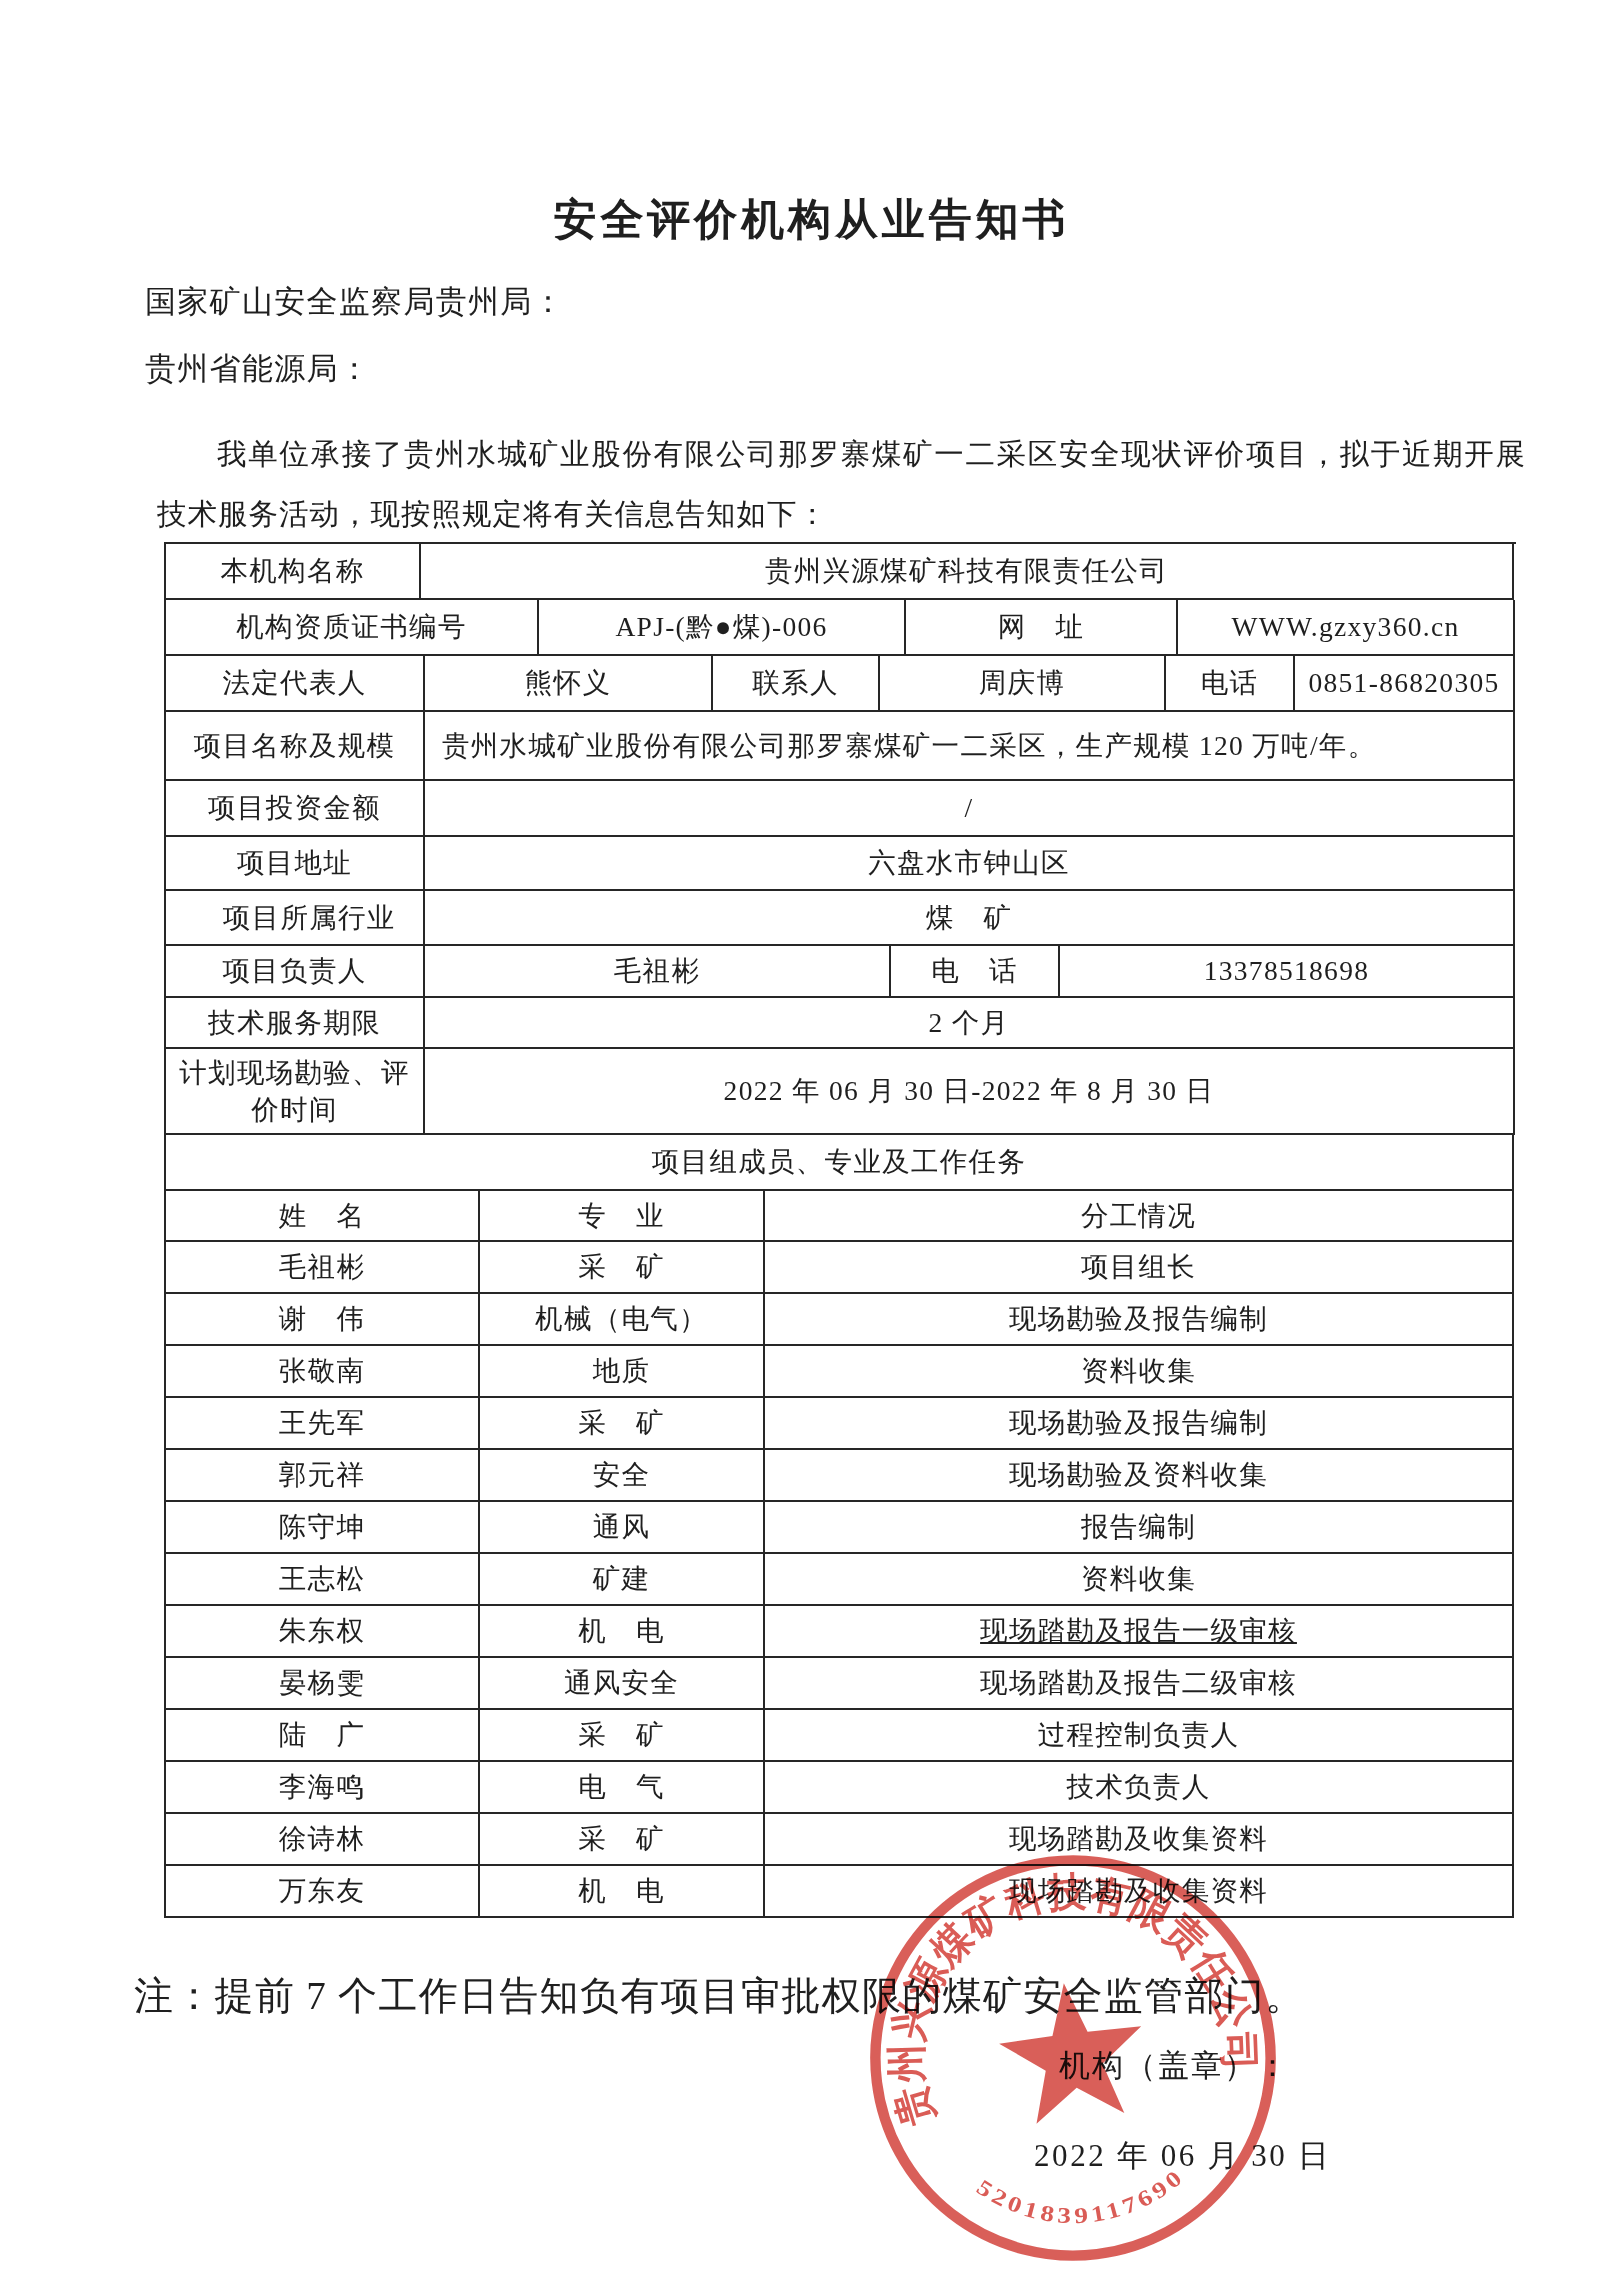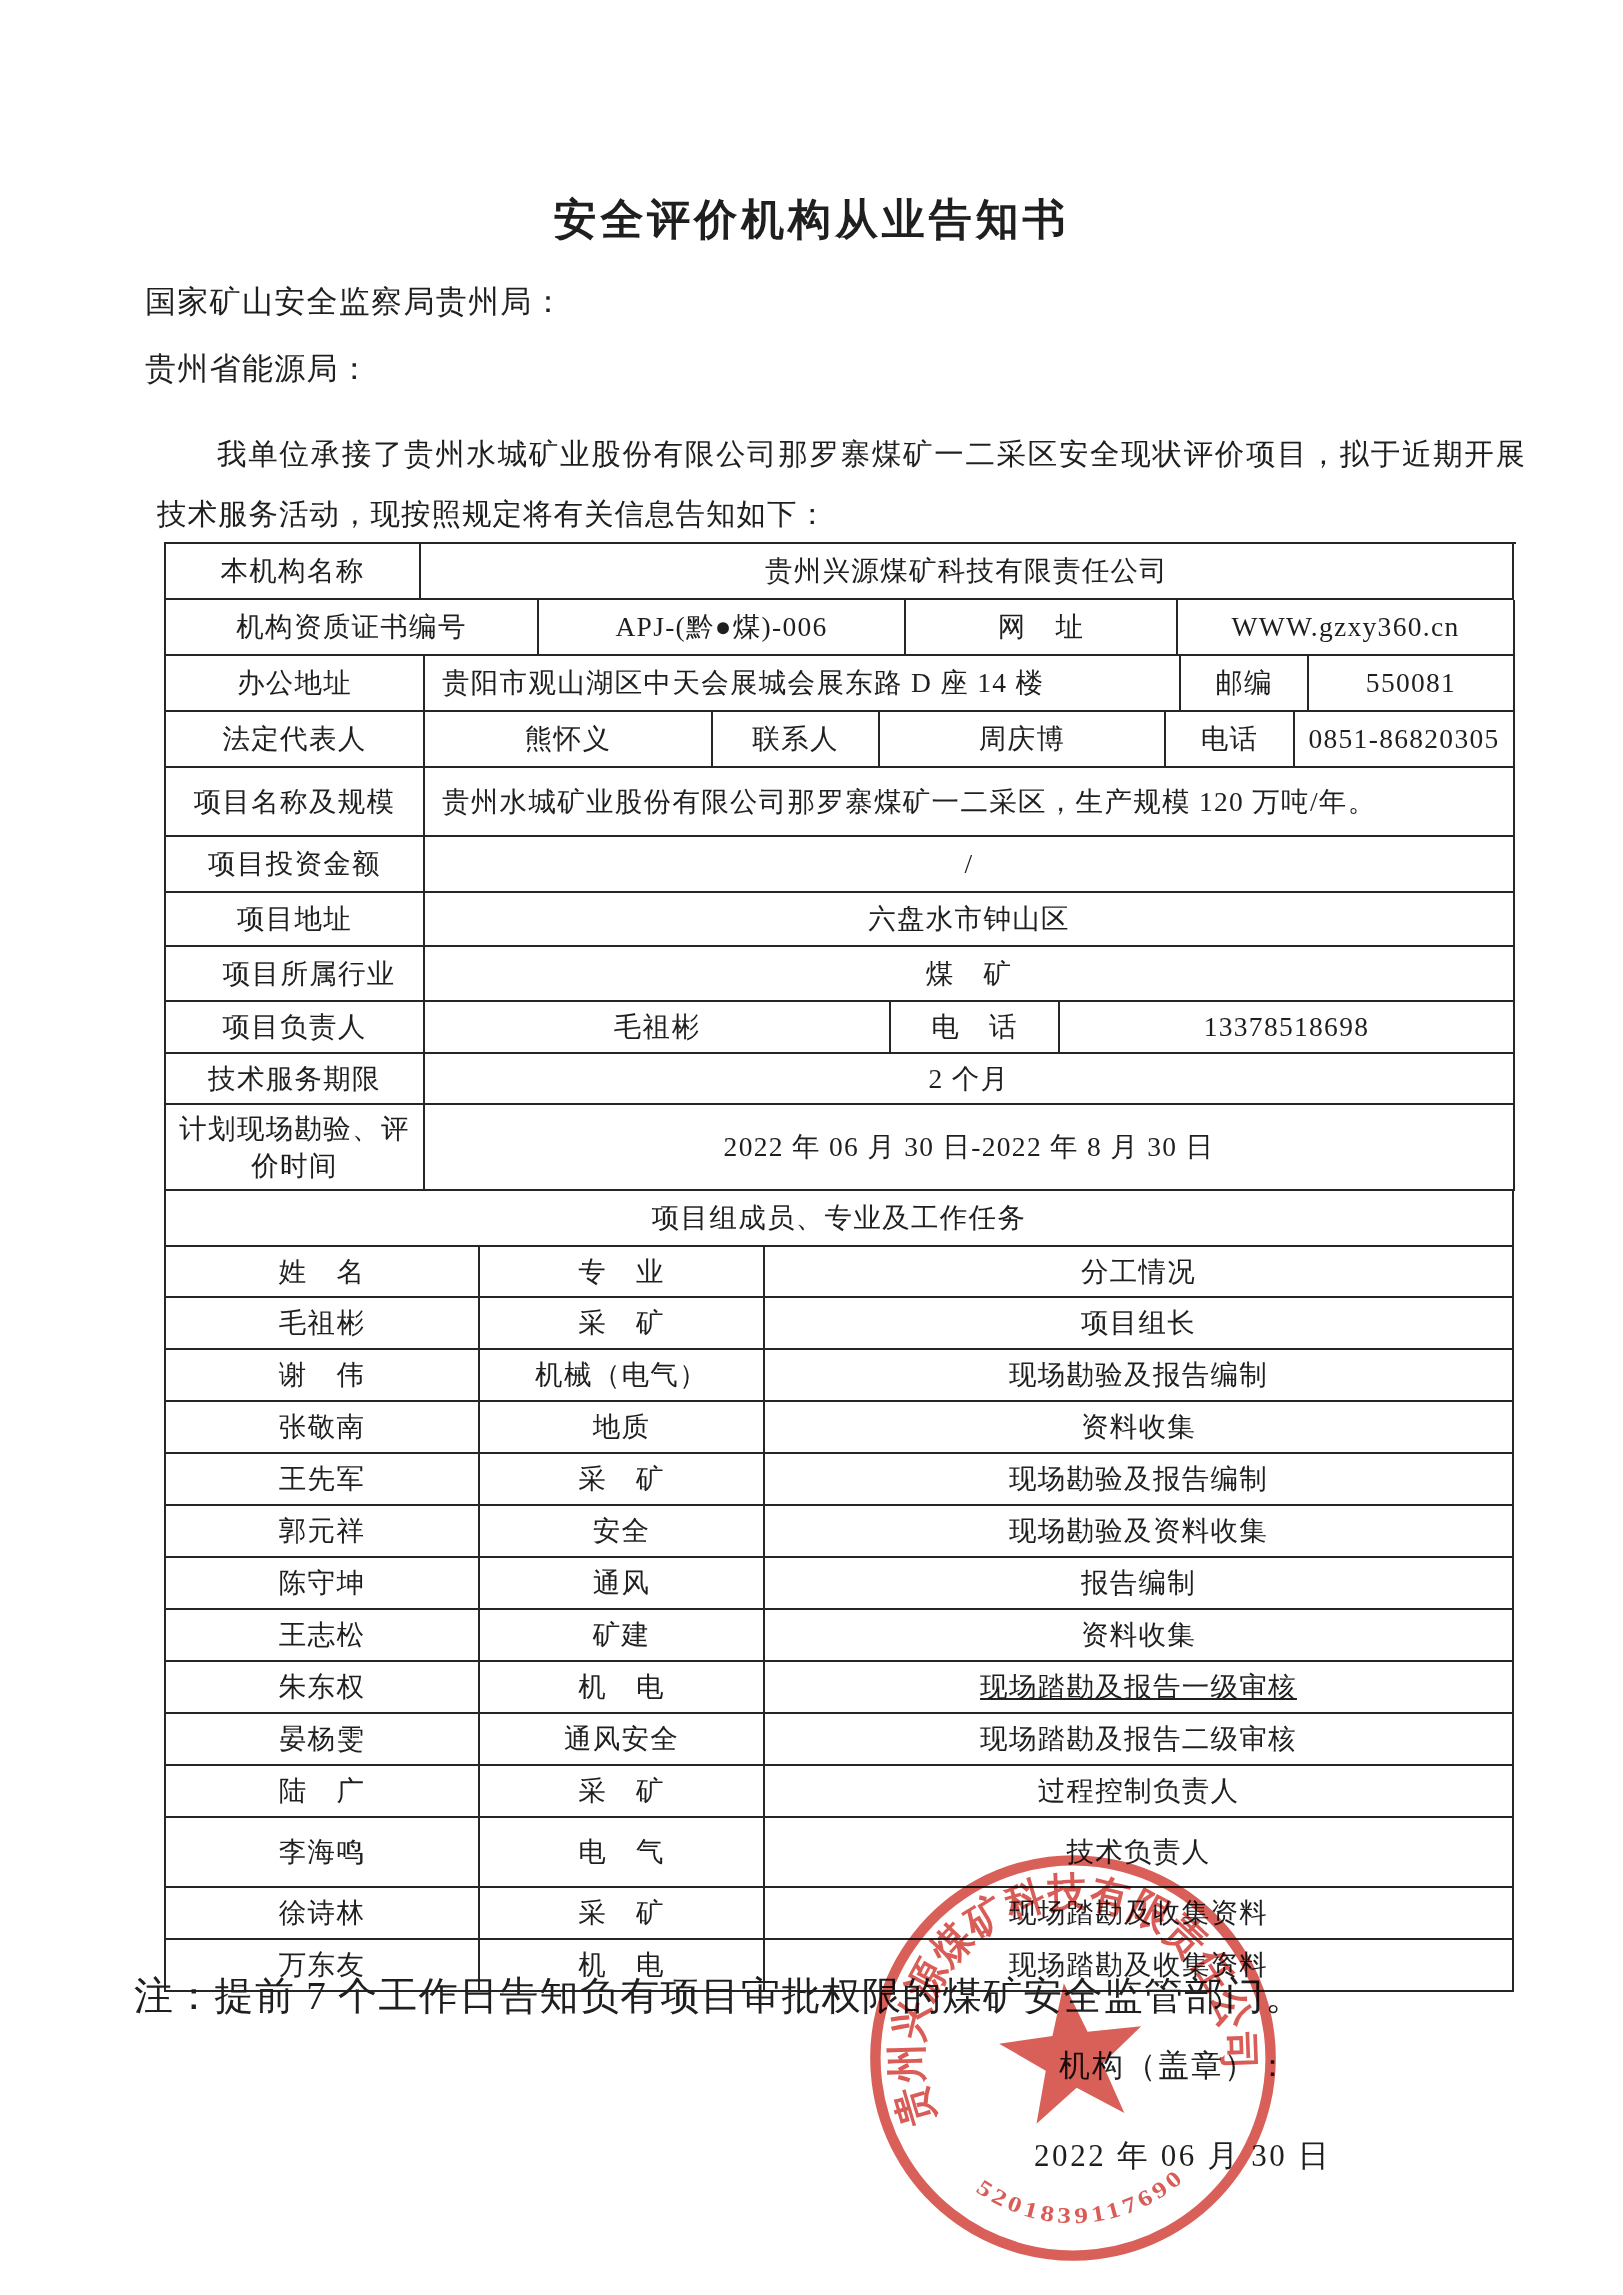--- a/index.html
+++ b/index.html
@@ -52,26 +52,20 @@
   <div class="doc-table">
       <div class="row" style="height: 56px;">
         <div class="cell" style="flex: 0 0 255px;">本机构名称</div>
         <div class="cell" style="flex: 0 0 1093px;">贵州兴源煤矿科技有限责任公司</div>
       </div>
       <div class="row" style="height: 56px;">
         <div class="cell" style="flex: 0 0 373px;">机构资质证书编号</div>
         <div class="cell" style="flex: 0 0 367px;">APJ-(黔●煤)-006</div>
         <div class="cell" style="flex: 0 0 272px;">网　址</div>
         <div class="cell" style="flex: 0 0 337px;">WWW.gzxy360.cn</div>
-      </div>
-      <div class="row" style="height: 56px;">
-        <div class="cell" style="flex: 0 0 259px;">办公地址</div>
-        <div class="cell al" style="flex: 0 0 756px;">贵阳市观山湖区中天会展城会展东路 D 座 14 楼</div>
-        <div class="cell" style="flex: 0 0 128px;">邮编</div>
-        <div class="cell" style="flex: 0 0 206px;">550081</div>
       </div>
       <div class="row" style="height: 56px;">
         <div class="cell" style="flex: 0 0 259px;">法定代表人</div>
         <div class="cell" style="flex: 0 0 288px;">熊怀义</div>
         <div class="cell" style="flex: 0 0 167px;">联系人</div>
         <div class="cell" style="flex: 0 0 286px;">周庆博</div>
         <div class="cell" style="flex: 0 0 129px;">电话</div>
         <div class="cell" style="flex: 0 0 220px;">0851-86820305</div>
       </div>
       <div class="row" style="height: 69px;">
@@ -155,21 +149,21 @@
       <div class="row" style="height: 52px;">
         <div class="cell" style="flex: 0 0 314px;">晏杨雯</div>
         <div class="cell" style="flex: 0 0 285px;">通风安全</div>
         <div class="cell" style="flex: 0 0 749px;">现场踏勘及报告二级审核</div>
       </div>
       <div class="row" style="height: 52px;">
         <div class="cell" style="flex: 0 0 314px;">陆　广</div>
         <div class="cell" style="flex: 0 0 285px;">采　矿</div>
         <div class="cell" style="flex: 0 0 749px;">过程控制负责人</div>
       </div>
-      <div class="row" style="height: 70px;">
+      <div class="row" style="height: 52px;">
         <div class="cell" style="flex: 0 0 314px;">李海鸣</div>
         <div class="cell" style="flex: 0 0 285px;">电　气</div>
         <div class="cell" style="flex: 0 0 749px;">技术负责人</div>
       </div>
       <div class="row" style="height: 52px;">
         <div class="cell" style="flex: 0 0 314px;">徐诗林</div>
         <div class="cell" style="flex: 0 0 285px;">采　矿</div>
         <div class="cell" style="flex: 0 0 749px;">现场踏勘及收集资料</div>
       </div>
       <div class="row" style="height: 52px;">

